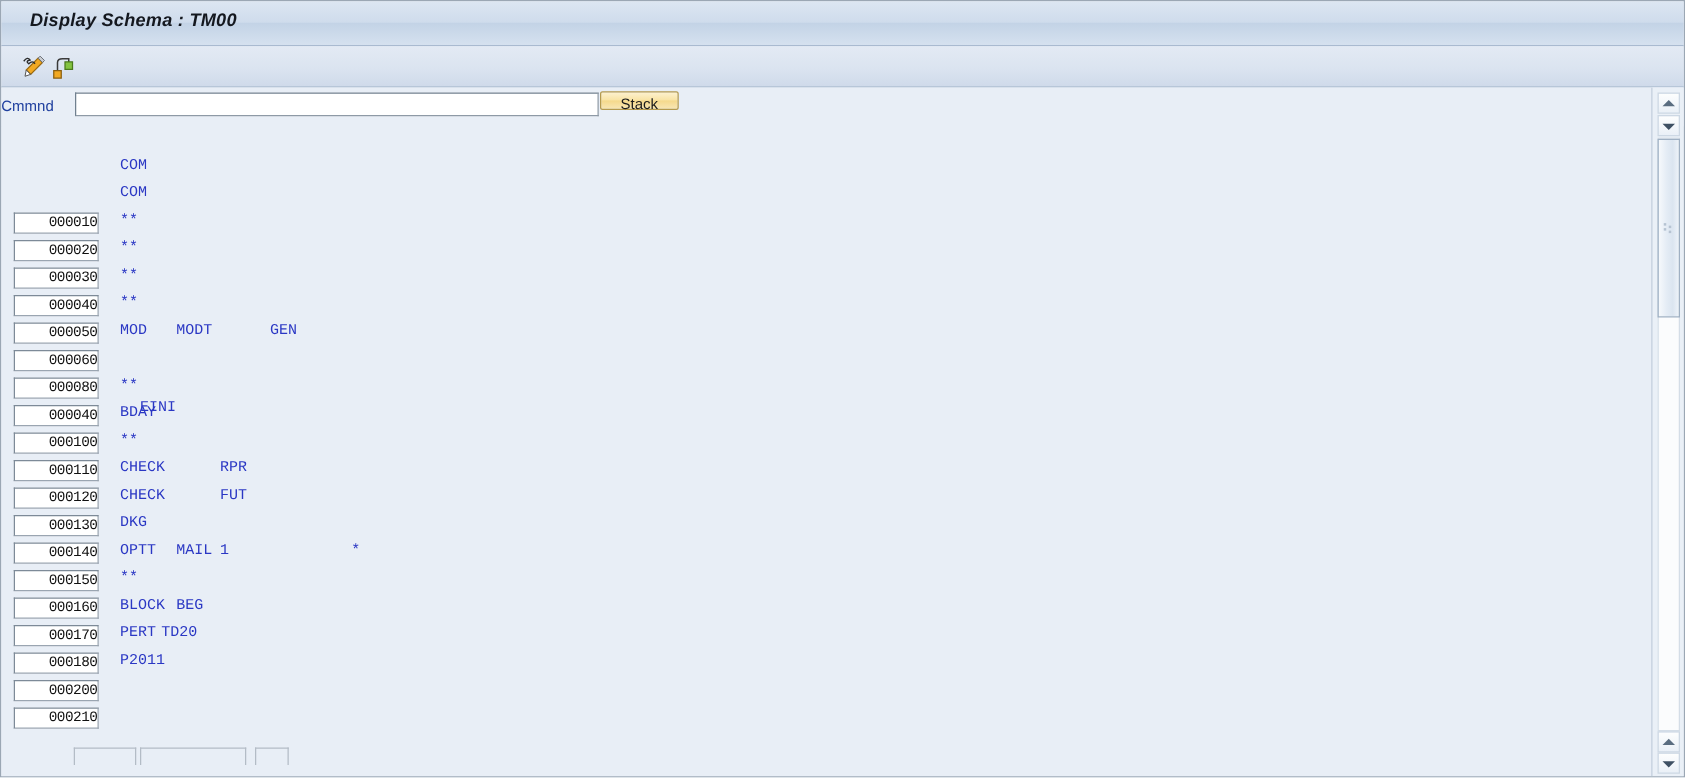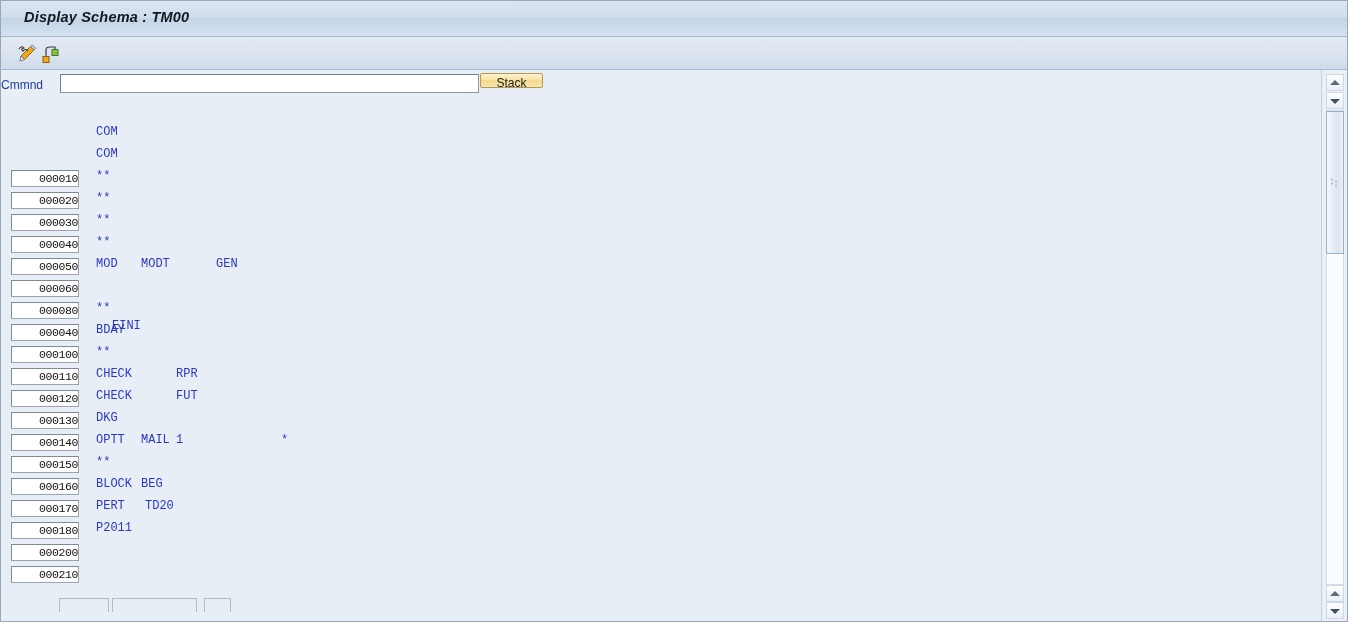--- a/index.html
+++ b/index.html
@@ -381,21 +381,21 @@
           <div class="cell" style="left: 59px;">**</div>
         </div>
         <div class="row">
           <div class="lineno">000180</div>
           <div class="cell" style="left: 59px;">BLOCK</div>
           <div class="cell" style="left: 104px;">BEG</div>
         </div>
         <div class="row">
           <div class="lineno">000200</div>
           <div class="cell" style="left: 59px;">PERT</div>
-          <div class="cell" style="left: 108px;">TD20</div>
+          <div class="cell" style="left: 92px;">TD20</div>
         </div>
         <div class="row">
           <div class="lineno">000210</div>
           <div class="cell" style="left: 59px;">P2011</div>
         </div>
       </div>
 
     <div class="partialrow">
       <div class="pbox p1"></div>
       <div class="pbox p2"></div>

